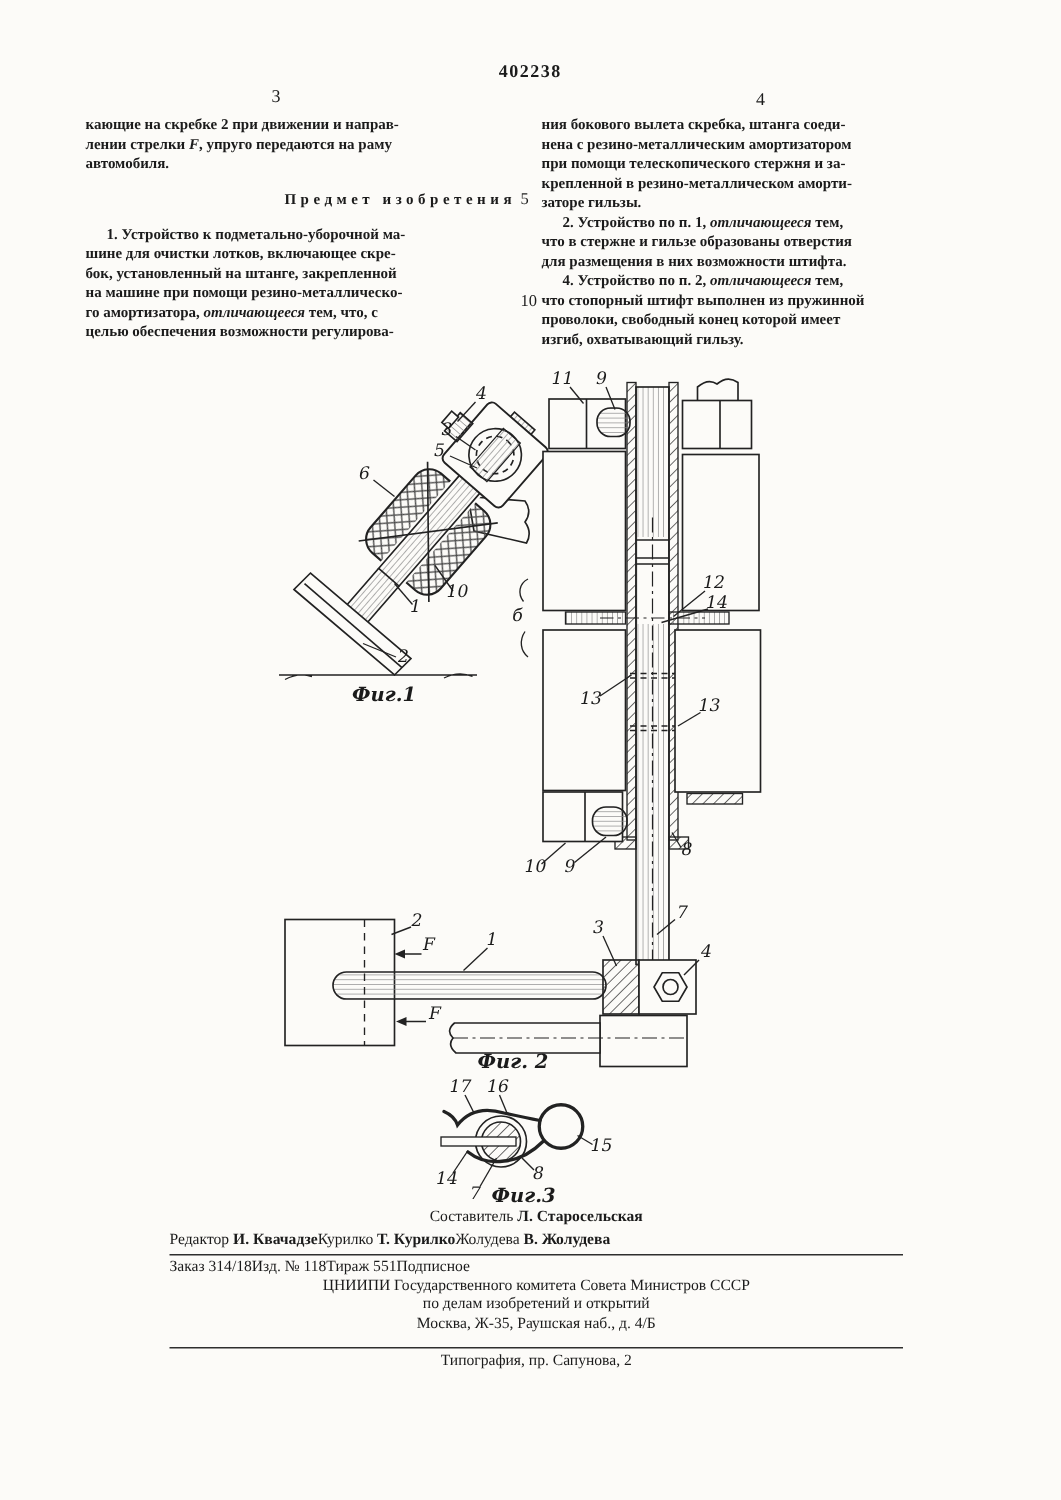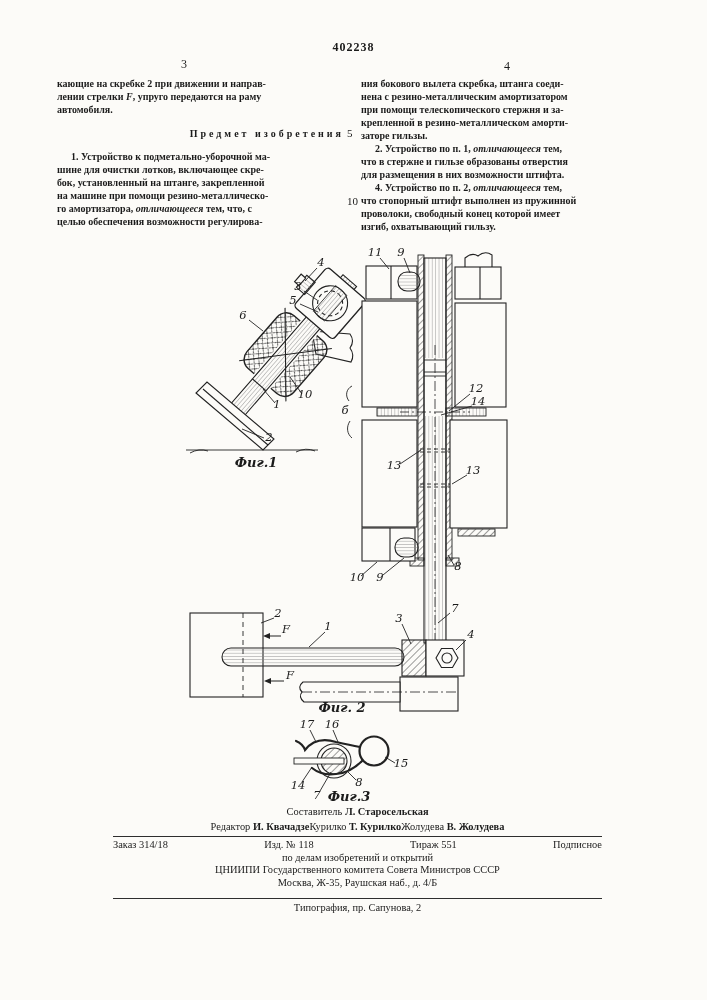--- a/index.html
+++ b/index.html
@@ -19,22 +19,22 @@
   .col-right{left:361px;width:290px;}
   .heading{text-align:right;letter-spacing:.30em;margin:11px 0 10px 0 !important;white-space:normal !important;}
   .indent{text-indent:14px;}
   .it{font-style:italic;}
   .figs{position:absolute;left:0;top:0;width:707px;height:1000px;pointer-events:none;}
   .figs text{font-family:"DejaVu Serif",serif;font-style:italic;font-size:11.5px;fill:#1b1b1b;}
   .figs text.cap{font-size:13px;font-weight:bold;}
   .footer{position:absolute;left:113px;top:806px;width:489px;font-size:10.4px;line-height:12.5px;}
   .f-center{text-align:center;}
   .f-name{font-weight:bold;}
-  .f-editors{display:flex;justify-content:center;margin-top:2px;}
-  .f-order{display:flex;justify-content:space-between;margin-top:2px;font-family:Liberation Serif, serif;}
+  .f-editors{display:flex;justify-content:flex-start;margin-top:2px;}
+  .f-order{display:flex;justify-content:flex-start;margin-top:2px;font-family:Liberation Serif, serif;}
   .rule{border:0;border-top:1px solid #2e2e2e;margin:3px 0 2px 0;}
   .rule2{margin-top:9px;}
   .f-printer{margin-top:3px;}
 </style>
 </head>
 <body>
 
 <div class="page">
 
   <div class="patent-no">402238</div>
@@ -287,20 +287,20 @@
         <span class="f-name">В. Жолудева</span>
       </span>
     </div>
     <hr class="rule">
     <div class="f-order">
       <span>Заказ 314/18</span>
       <span>Изд. № 118</span>
       <span>Тираж 551</span>
       <span>Подписное</span>
     </div>
+    <div class="f-center">ЦНИИПИ Государственного комитета Совета Министров СССР</div>
     <div class="f-center">по делам изобретений и открытий</div>
-    <div class="f-center">ЦНИИПИ Государственного комитета Совета Министров СССР</div>
     <div class="f-center">Москва, Ж-35, Раушская наб., д. 4/Б</div>
     <hr class="rule rule2">
     <div class="f-center f-printer">Типография, пр. Сапунова, 2</div>
   </div>
 
 </div>
 
 </body></html>

